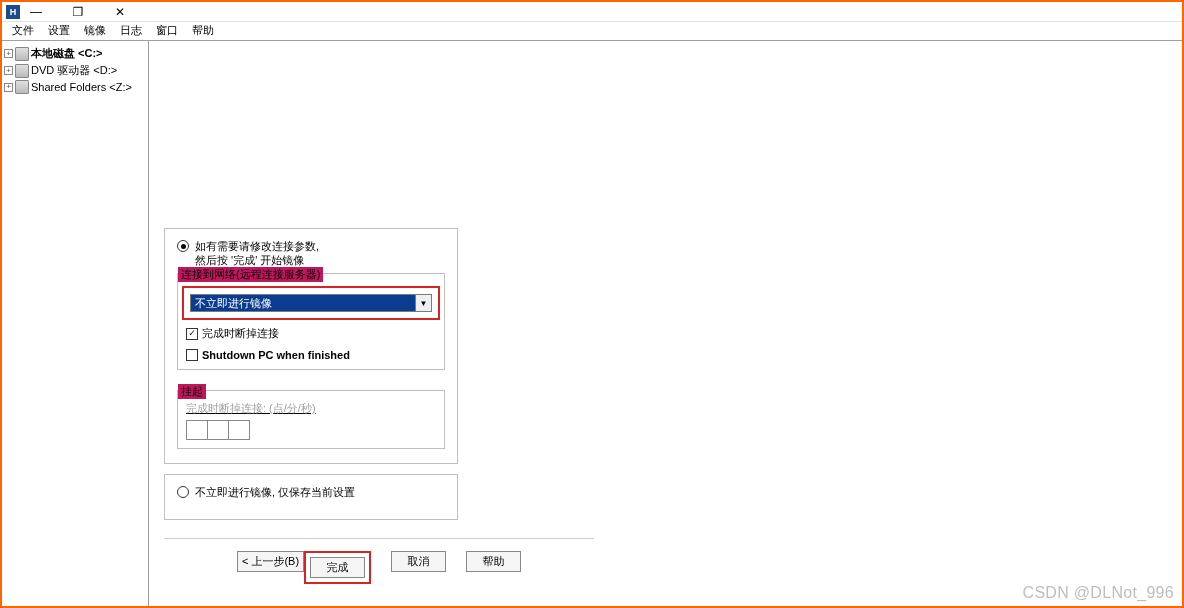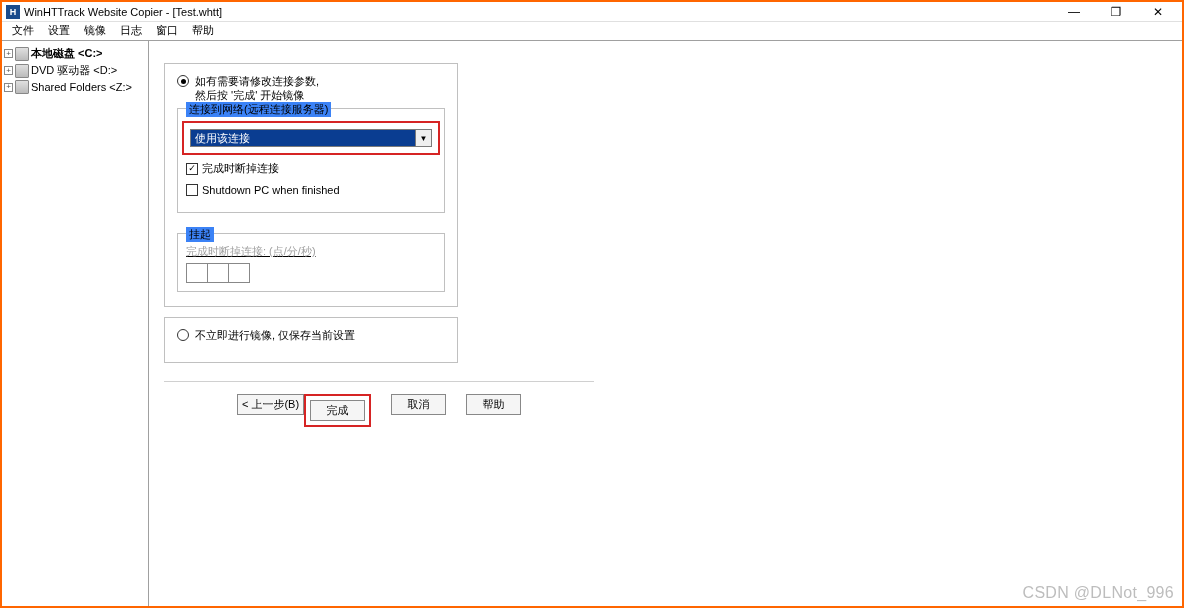--- a/index.html
+++ b/index.html
@@ -13,28 +13,28 @@
 .menu-bar { height: 18px; display: flex; align-items: flex-start; padding: 0 4px; gap: 2px; }
 .menu-item { padding: 1px 6px; cursor: pointer; color: #000; }
 .body-split { flex: 1; display: flex; border-top: 1px solid #a0a0a0; }
 .sidebar { width: 147px; border-right: 1px solid #a0a0a0; padding: 4px 2px; }
 .tree-item { display: flex; align-items: center; gap: 2px; padding: 1px 0; cursor: pointer; }
 .tree-expander { width: 9px; height: 9px; border: 1px solid #888; display: flex; align-items: center; justify-content: center; font-size: 8px; line-height: 1; color: #555; }
 .tree-icon { width: 14px; height: 14px; display: inline-block; }
 .drive-icon { background: linear-gradient(#e0e0e0, #bbb); border: 1px solid #888; border-radius: 1px; }
 .tree-label { white-space: nowrap; }
 .tree-label.bold { font-weight: bold; }
-.main { flex: 1; padding: 22px 15px; display: flex; flex-direction: column; }
+.main { flex: 1; padding: 22px 15px; display: flex; flex-direction: column; justify-content: flex-end; }
 .panel { width: 294px; border: 1px solid #c0c0c0; padding: 10px 12px 14px; margin-bottom: 10px; position: relative; }
 .radio-row { display: flex; align-items: flex-start; gap: 6px; margin-bottom: 6px; }
 .radio-dot { width: 12px; height: 12px; border: 1px solid #333; border-radius: 50%; display: flex; align-items: center; justify-content: center; margin-top: 1px; flex-shrink: 0; }
 .radio-dot.checked::after { content: ""; width: 5px; height: 5px; background: #000; border-radius: 50%; }
 .radio-text { line-height: 14px; }
 .fieldset { border: 1px solid #c0c0c0; padding: 10px 8px 8px; margin-top: 6px; position: relative; }
-.fieldset-legend { position: absolute; top: -7px; left: 8px; background: #3b82f6; padding: 0 3px; color: #000; }
+.fieldset-legend { position: absolute; top: -7px; left: 0; background: #be185d; padding: 0 3px; color: #000; }
 .hint-label { color: #a0a0a0; margin-bottom: 4px; }
 .dropdown-highlight { border: 2px solid #d62424; padding: 6px; margin: 2px -4px 6px; }
 .dropdown { display: flex; height: 18px; border: 1px solid #7a7a7a; }
 .dropdown-value { flex: 1; background: #0a3d91; color: #fff; padding: 1px 4px; display: flex; align-items: center; }
 .dropdown-arrow { width: 16px; background: #efefef; border-left: 1px solid #7a7a7a; display: flex; align-items: center; justify-content: center; color: #000; cursor: pointer; font-size: 8px; }
 .checkbox-row { display: flex; align-items: center; gap: 4px; margin-top: 4px; }
 .checkbox { width: 12px; height: 12px; border: 1px solid #333; display: flex; align-items: center; justify-content: center; font-size: 9px; line-height: 1; }
 .time-inputs { display: flex; gap: 0; margin-top: 4px; }
 .time-input { width: 22px; height: 20px; border: 1px solid #888; background: #fff; margin-right: -1px; }
 .divider { width: 100%; height: 1px; background: #d0d0d0; margin: 8px 0 12px; }
@@ -44,21 +44,20 @@
 .btn-highlight .btn { margin: 0; }
 .watermark { position: absolute; bottom: 4px; right: 8px; color: #bdbdbd; font-size: 16px; letter-spacing: 0.3px; }
 </style>
 </head>
 <body>
 
 <div class="outer-frame">
 
   <div class="title-bar">
     <div class="app-icon">H</div>
-    <div class="title-text">WinHTTrack Website Copier - [Test.whtt]</div>
     <div class="win-controls">
       <div class="win-btn">—</div>
       <div class="win-btn">❐</div>
       <div class="win-btn">✕</div>
     </div>
   </div>
 
   <div class="menu-bar">
     <div class="menu-item">文件</div>
     <div class="menu-item">设置</div>
@@ -97,30 +96,30 @@
             <div>如有需要请修改连接参数,</div>
             <div>然后按 '完成' 开始镜像</div>
           </div>
         </div>
 
         <div class="fieldset">
           <div class="fieldset-legend">连接到网络(远程连接服务器)</div>
 
           <div class="dropdown-highlight">
             <div class="dropdown">
-              <div class="dropdown-value">使用该连接</div>
+              <div class="dropdown-value">不立即进行镜像</div>
               <div class="dropdown-arrow">▼</div>
             </div>
           </div>
 
           <div class="checkbox-row">
             <div class="checkbox">✓</div>
             <div>完成时断掉连接</div>
           </div>
-          <div class="checkbox-row" style="margin-top:8px;margin-bottom:8px;">
+          <div class="checkbox-row" style="margin-top:8px;margin-bottom:0;font-weight:bold;">
             <div class="checkbox"></div>
             <div>Shutdown PC when finished</div>
           </div>
         </div>
 
         <div class="fieldset" style="margin-top:20px;text-decoration:underline;">
           <div class="fieldset-legend">挂起</div>
           <div class="hint-label">完成时断掉连接: (点/分/秒)</div>
           <div class="time-inputs">
             <input class="time-input" style="">

